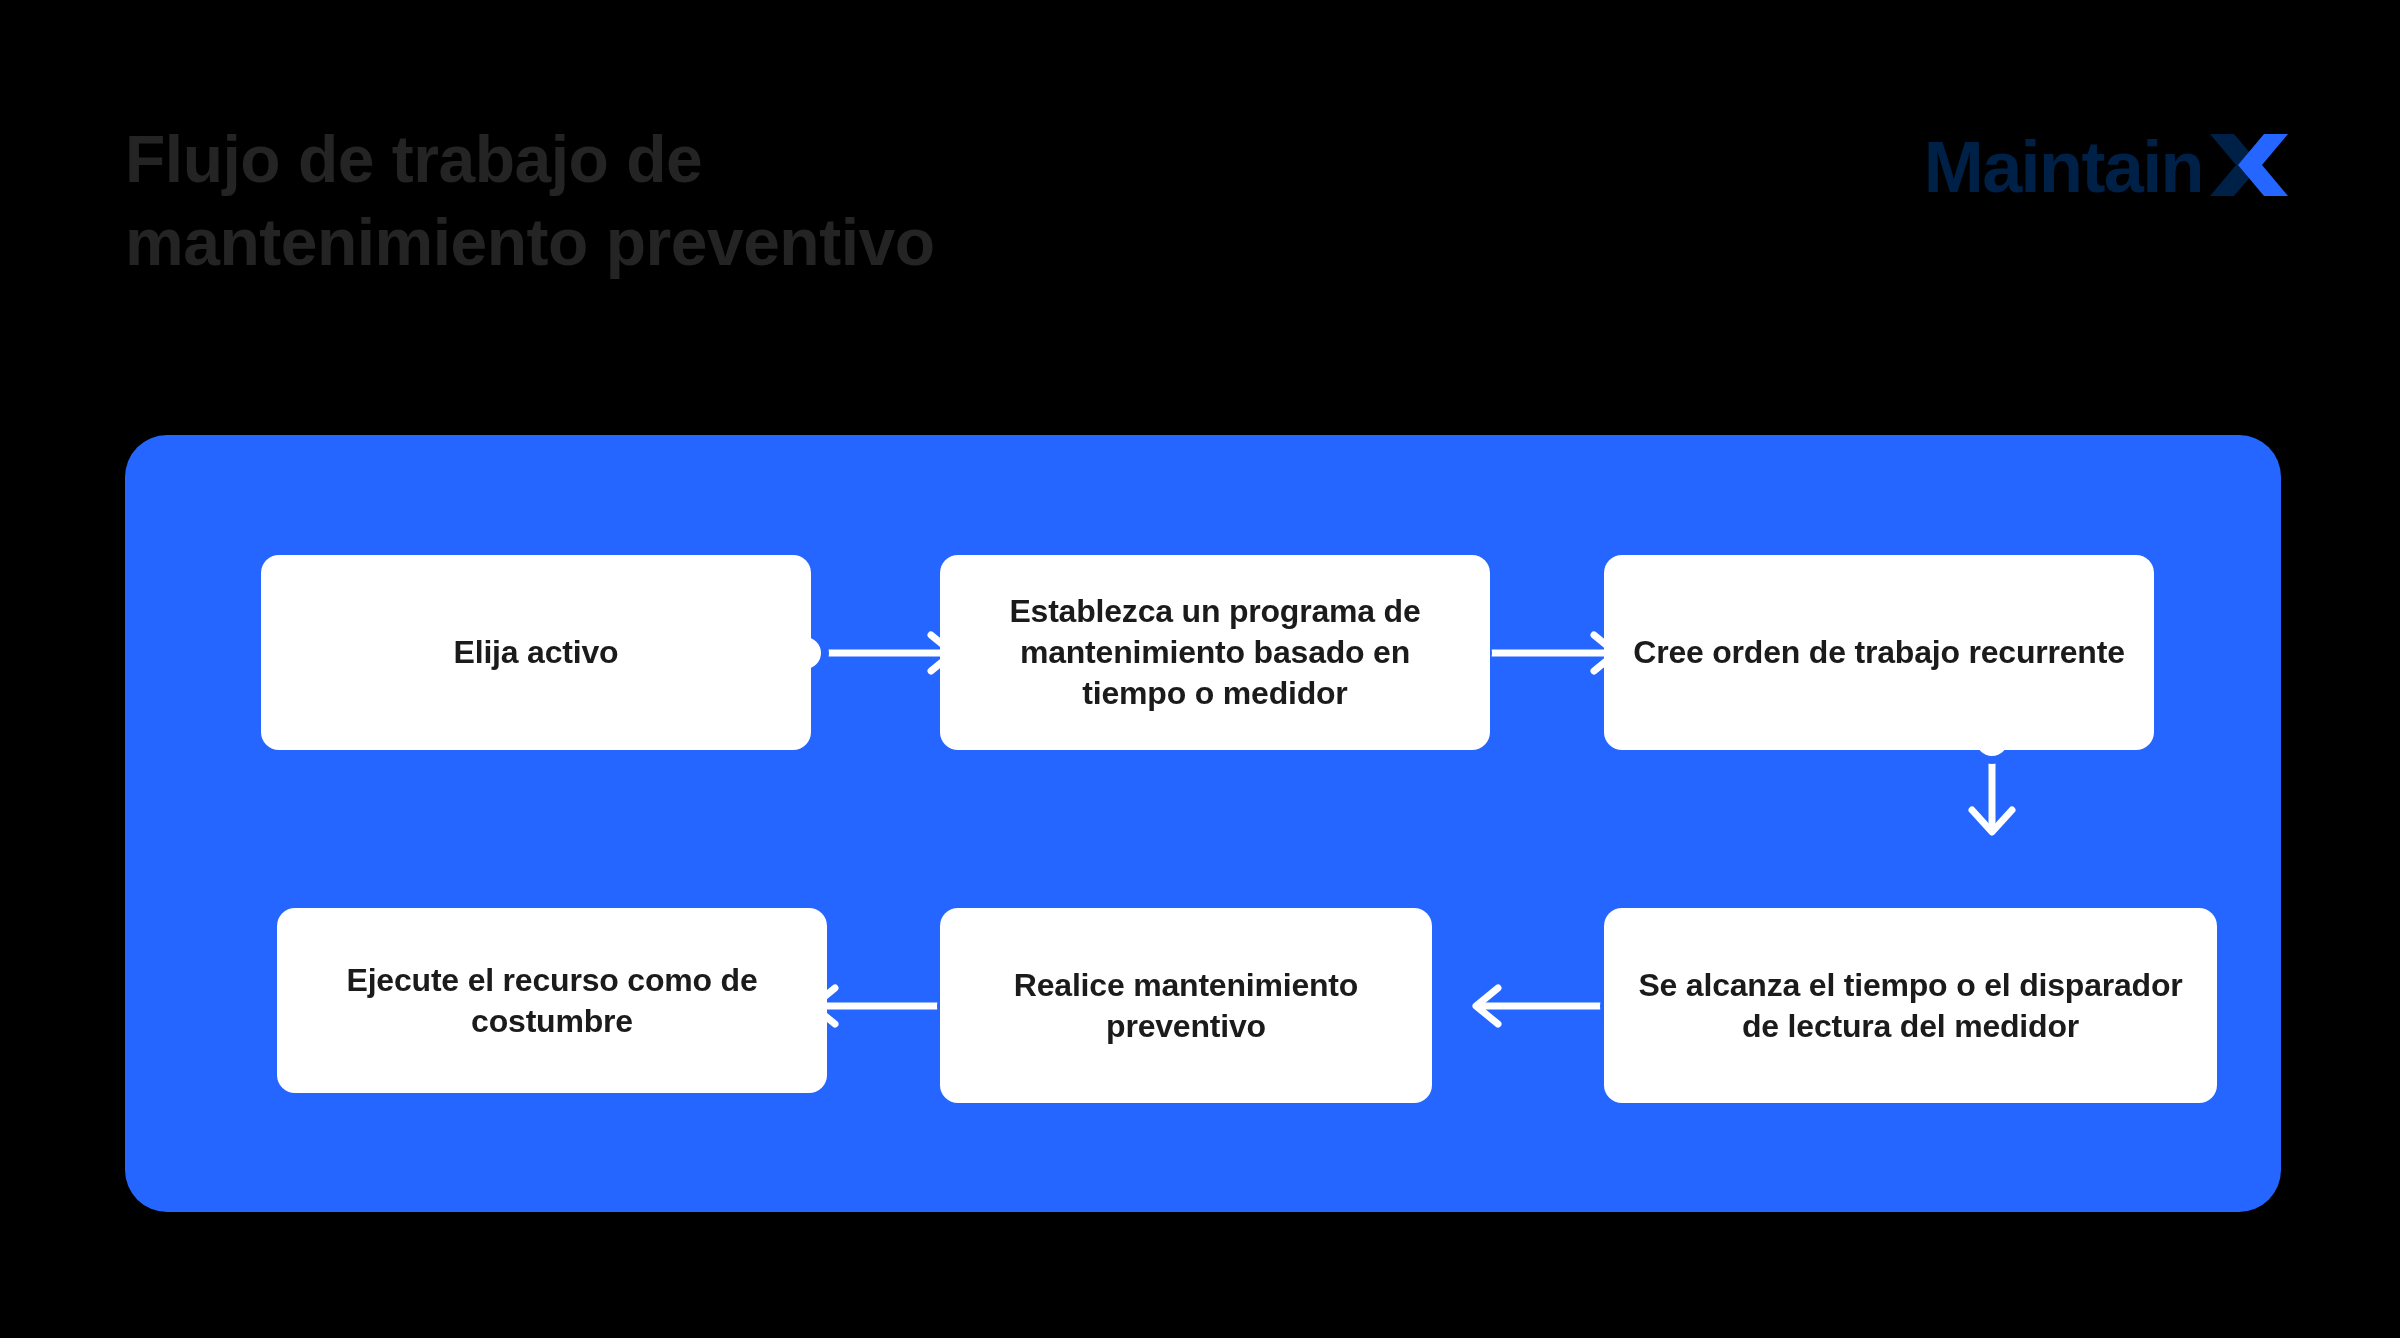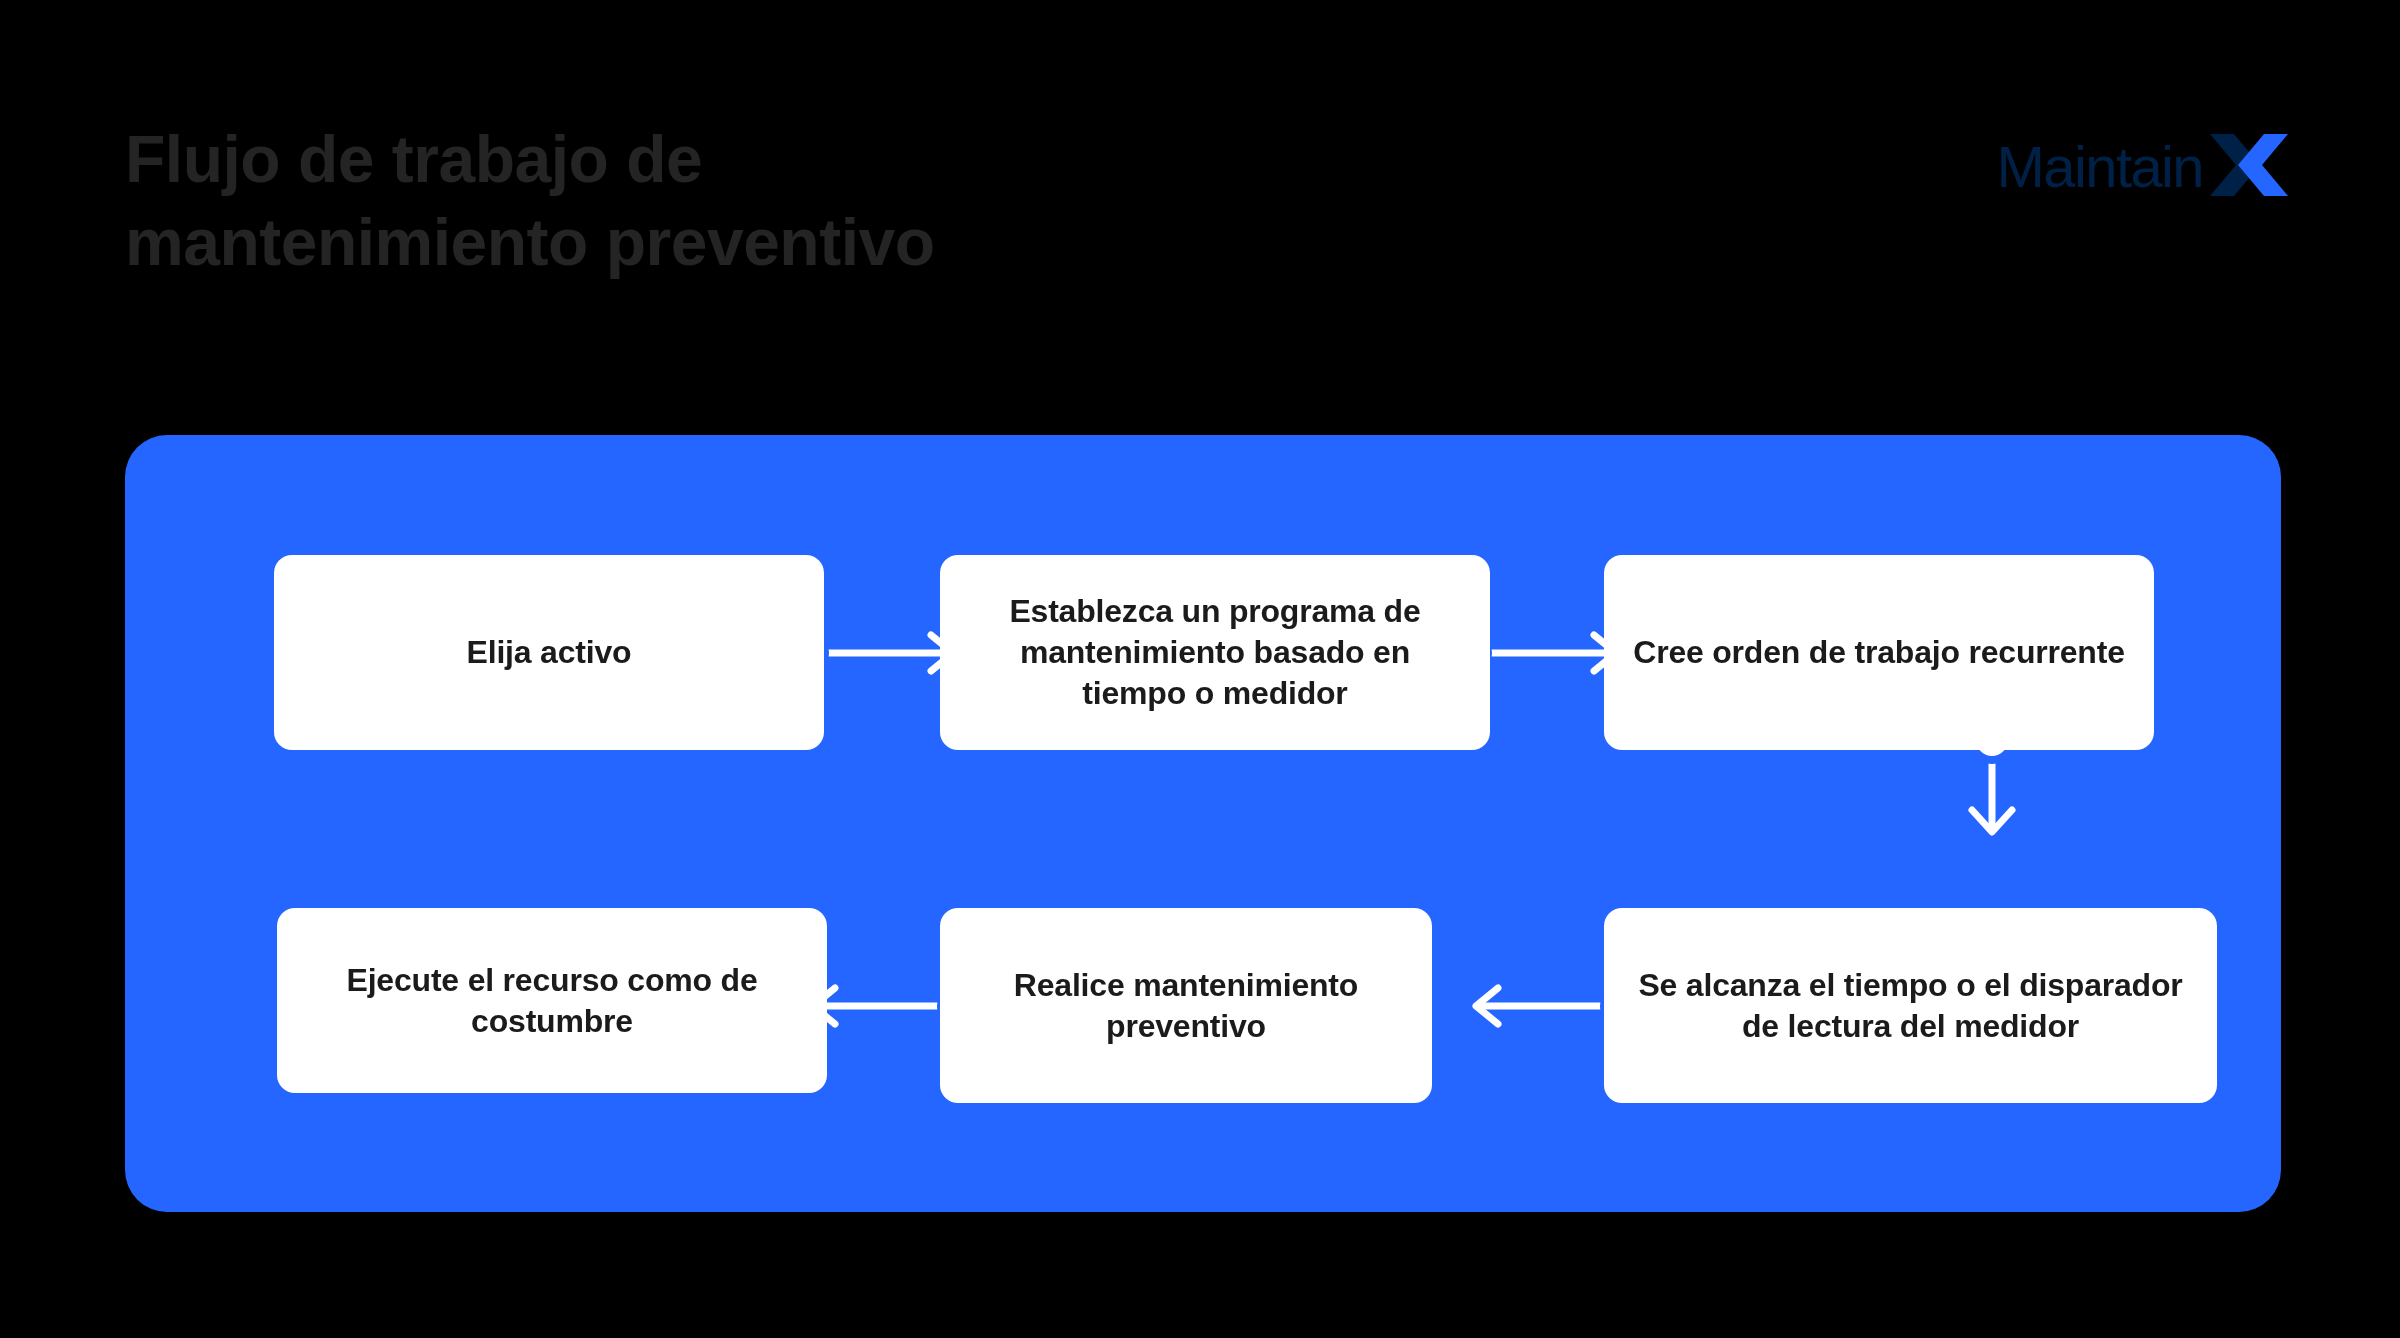--- a/index.html
+++ b/index.html
@@ -26,22 +26,22 @@
 
   .logo {
     position:absolute;
     right:112px; top:136px;
     display:flex;
     align-items:center;
     height:62px;
   }
   .logo-word {
     color:#002147;
-    font-size:58px;
-    font-weight:normal;
+    font-size:72px;
+    font-weight:bold;
     letter-spacing:-1.6px;
     line-height:1;
   }
   .logo-x { margin-left:7px; display:block; }
 
   
   .panel {
     position:absolute;
     left:125px; top:435px;
     width:2156px; height:777px;
@@ -133,21 +133,21 @@
     </div>
 
     <div class="conn c5" style="left:658px; top:533px;">
       <svg width="200" height="76" viewBox="0 0 200 76">
         <line x1="32" y1="38" x2="168" y2="38" stroke="#FFFFFF" stroke-width="7" stroke-linecap="round"></line>
         <polyline points="52,20 30,38 52,56" fill="none" stroke="#FFFFFF" stroke-width="7" stroke-linecap="round" stroke-linejoin="round"></polyline>
         <circle cx="178" cy="38" r="20" fill="#FFFFFF" stroke="#2466FF" stroke-width="8"></circle>
       </svg>
     </div>
 
-    <div class="node" style="left:137px; top:120px; width:550px; height:195px;">
+    <div class="node" style="left:124px; top:120px; width:550px; height:195px;">
       <span class="node-label">Elija activo</span>
     </div>
 
     <div class="node" style="left:803px; top:120px; width:550px; height:195px;">
       <span class="node-label">Establezca un programa de mantenimiento basado en tiempo o medidor</span>
     </div>
 
     <div class="node" style="left:1467px; top:120px; width:550px; height:195px;text-align:right;">
       <span class="node-label">Cree orden de trabajo recurrente</span>
     </div>

